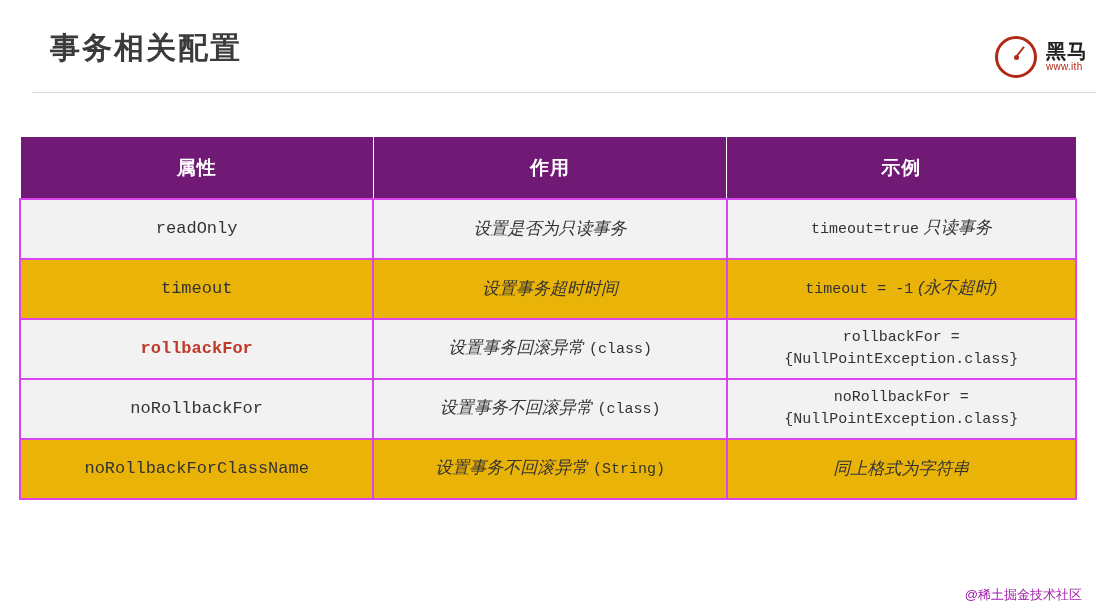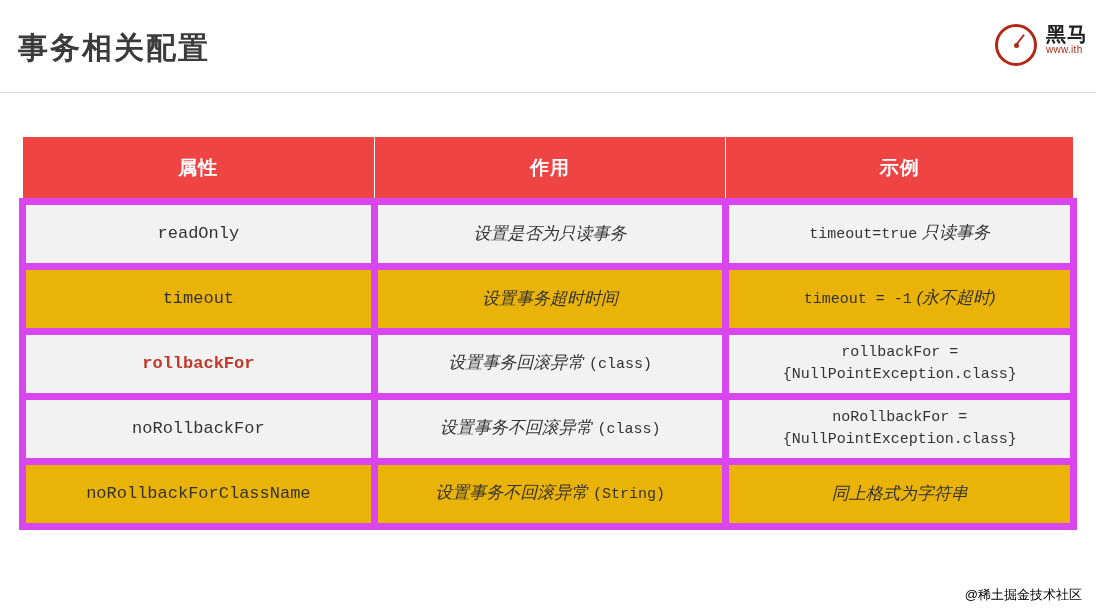--- a/index.html
+++ b/index.html
@@ -14,36 +14,37 @@
     overflow: hidden;
     position: relative;
   }
 
   
   .slide-header {
     position: relative;
     height: 92px;
     background: #ffffff;
     border-bottom: 1px solid #d9d9d9;
+    margin-left: 32px;
   }
   .slide-title {
     position: absolute;
     left: 18px;
     top: 28px;
     font-size: 30px;
     font-weight: bold;
     color: #3b3b3b;
     letter-spacing: 2px;
   }
   .logo {
     position: absolute;
     right: 8px;
-    top: 24px;
+    top: 36px;
     display: flex;
-    align-items: flex-start;
+    align-items: center;
     gap: 9px;
   }
   .logo-mark {
     width: 42px;
     height: 42px;
     border-radius: 50%;
     background: #ffffff;
     border: 3px solid #b02a16;
     position: relative;
     box-sizing: border-box;
@@ -97,30 +98,30 @@
   table.config-table {
     border-collapse: collapse;
     width: 100%;
     table-layout: fixed;
   }
   table.config-table col.c0 { width: 344px; }
   table.config-table col.c1 { width: 344px; }
   table.config-table col.c2 { width: 340px; }
 
   table.config-table th {
-    background: #ef4444;
+    background: #701a75;
     color: #ffffff;
     font-size: 19px;
     font-weight: bold;
     height: 59px;
     border: 1px solid #ffffff;
     letter-spacing: 1px;
   }
   table.config-table td {
-    border: 7px solid #d946ef;
+    border: 2px solid #d946ef;
     text-align: center;
     vertical-align: middle;
     color: #333333;
     font-size: 17px;
     padding: 6px 4px;
     line-height: 1.35;
   }
   tr.row-odd td  { background: #f2f2f2; height: 46px; }
   tr.row-even td { background: #eab308; height: 46px; }
 
@@ -149,21 +150,21 @@
     font-size: 17px;
     letter-spacing: 2px;
   }
 
   
   .watermark {
     position: absolute;
     right: 14px;
     bottom: 8px;
     font-size: 13px;
-    color: #000000;
+    color: #a21caf;
   }
 </style>
 </head>
 <body>
 
 <div class="slide-header">
   <div class="slide-title">事务相关配置</div>
   <div class="logo">
     <div class="logo-mark"></div>
     <div class="logo-text">

